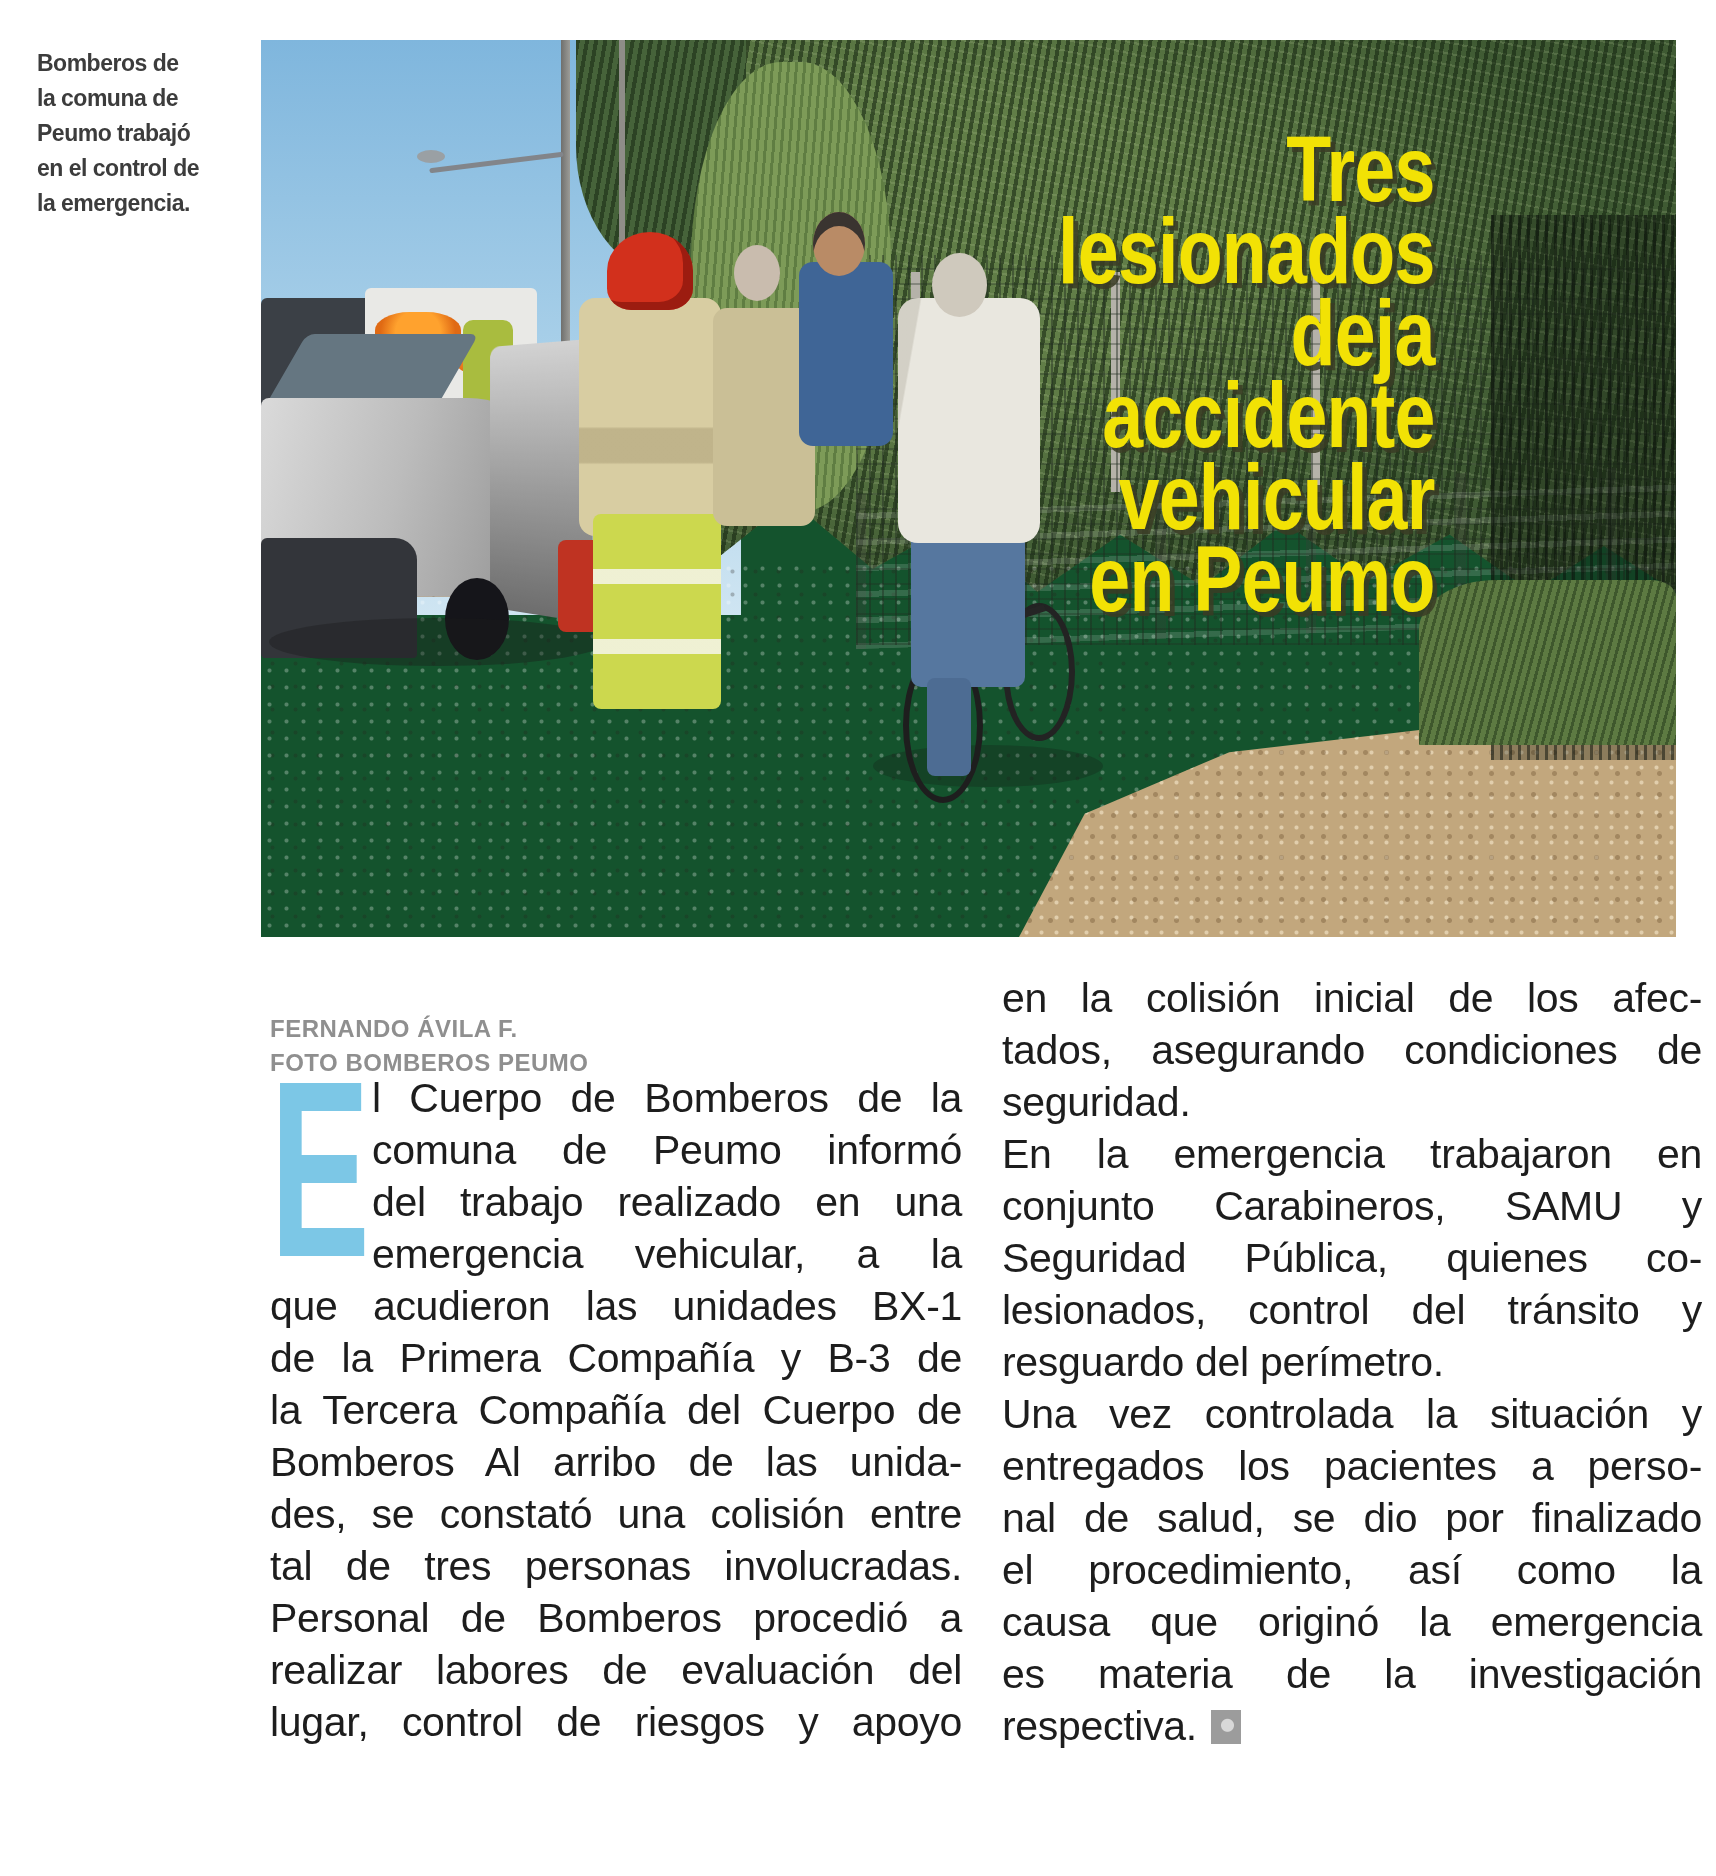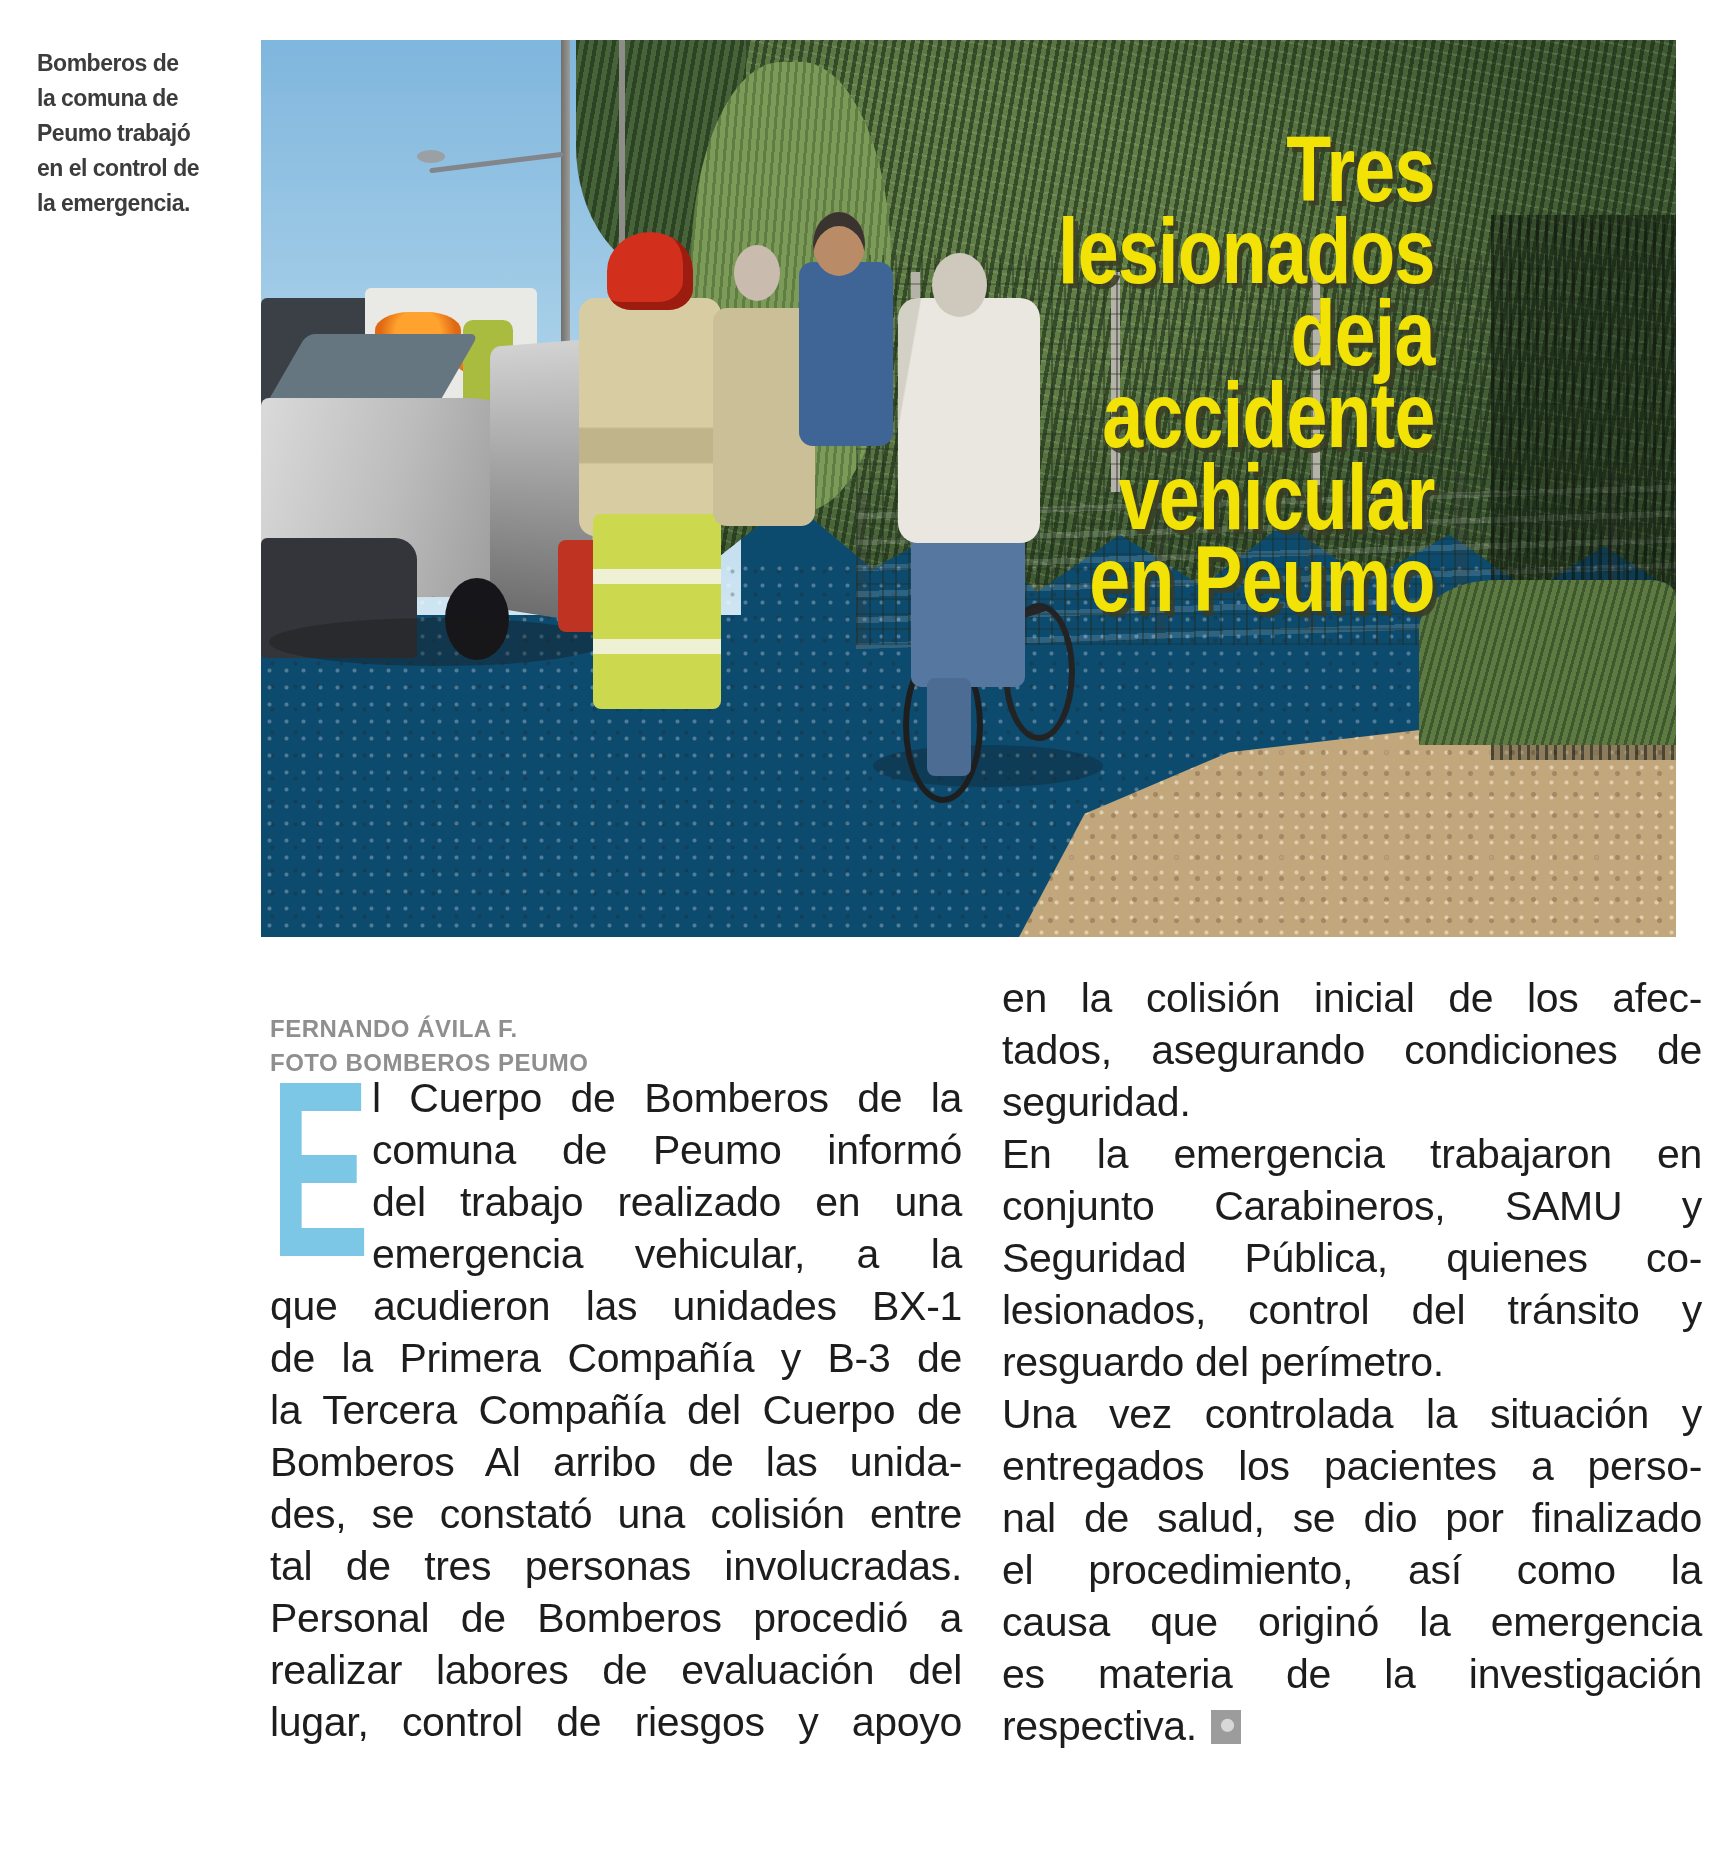--- a/index.html
+++ b/index.html
@@ -13,21 +13,21 @@
   
   .caption {
     position:absolute; left:37px; top:46px; width:210px;
     text-align:left; font-weight:bold; color:#3c3c3c;
     font-size:23px; line-height:35px; letter-spacing:-0.5px;
   }
 
   
   .photo {
     position:absolute; left:261px; top:40px; width:1415px; height:897px;
-    background:#0c4a6e; overflow:hidden;
+    background:#14532d; overflow:hidden;
   }
   .photo > div { position:absolute; }
 
   .sky { left:0; top:0; width:480px; height:575px;
     background:linear-gradient(180deg,#7fb6dd 0%,#a9d0e9 55%,#cfe5f2 100%); }
   .mountains { left:0; top:400px; width:200px; height:90px; background:#b9c5cd;
     clip-path:polygon(0 100%,12% 40%,25% 75%,40% 15%,55% 70%,70% 45%,85% 80%,100% 60%,100% 100%); }
   .distant-road { left:0; top:462px; width:210px; height:95px;
     background:linear-gradient(180deg,#cfc9bd,#b3aa9c); }
 

